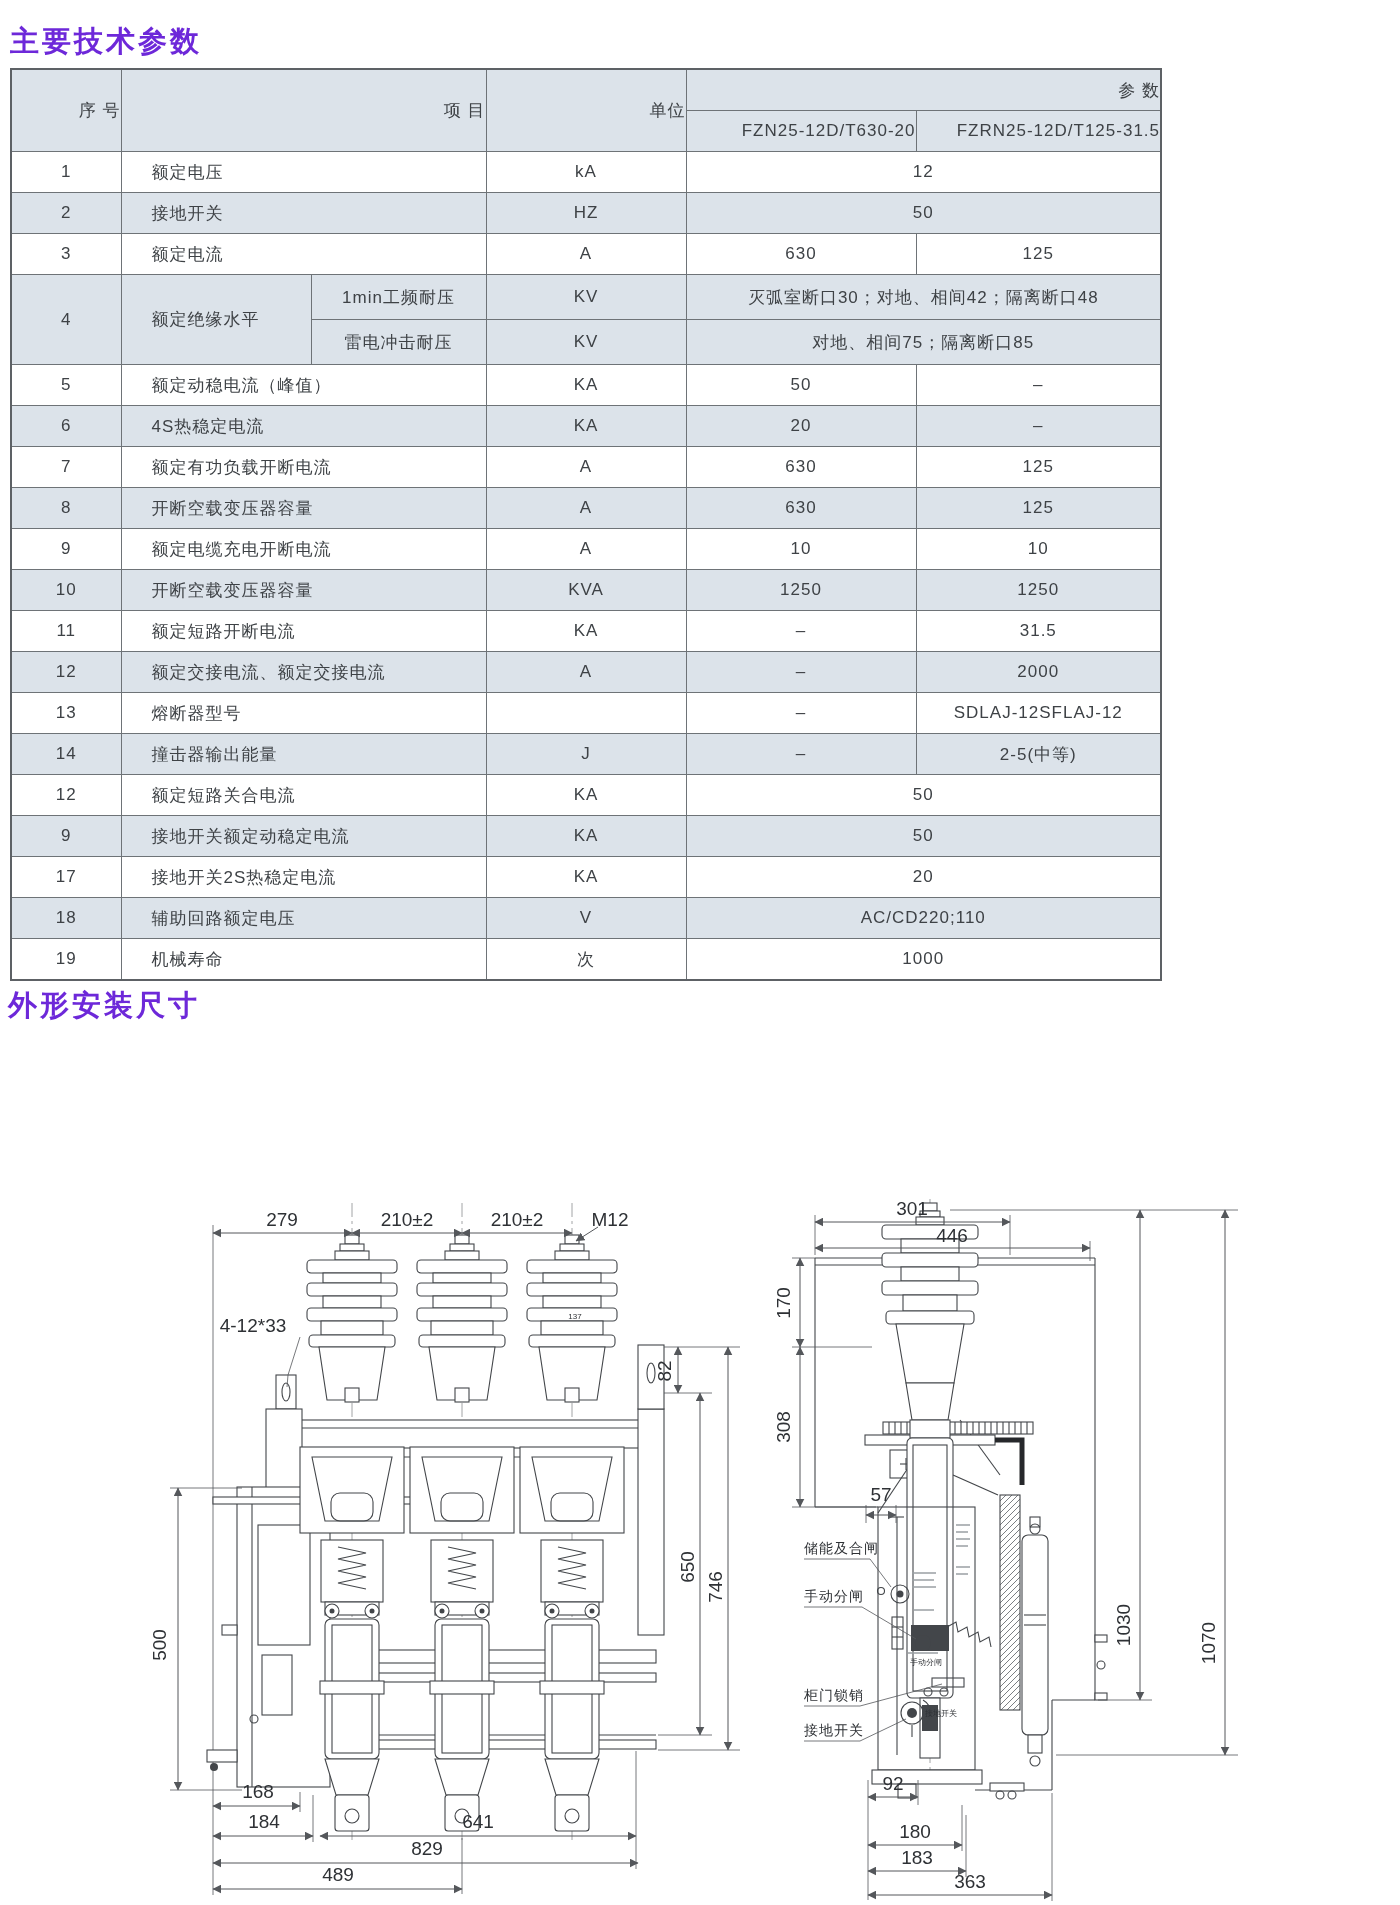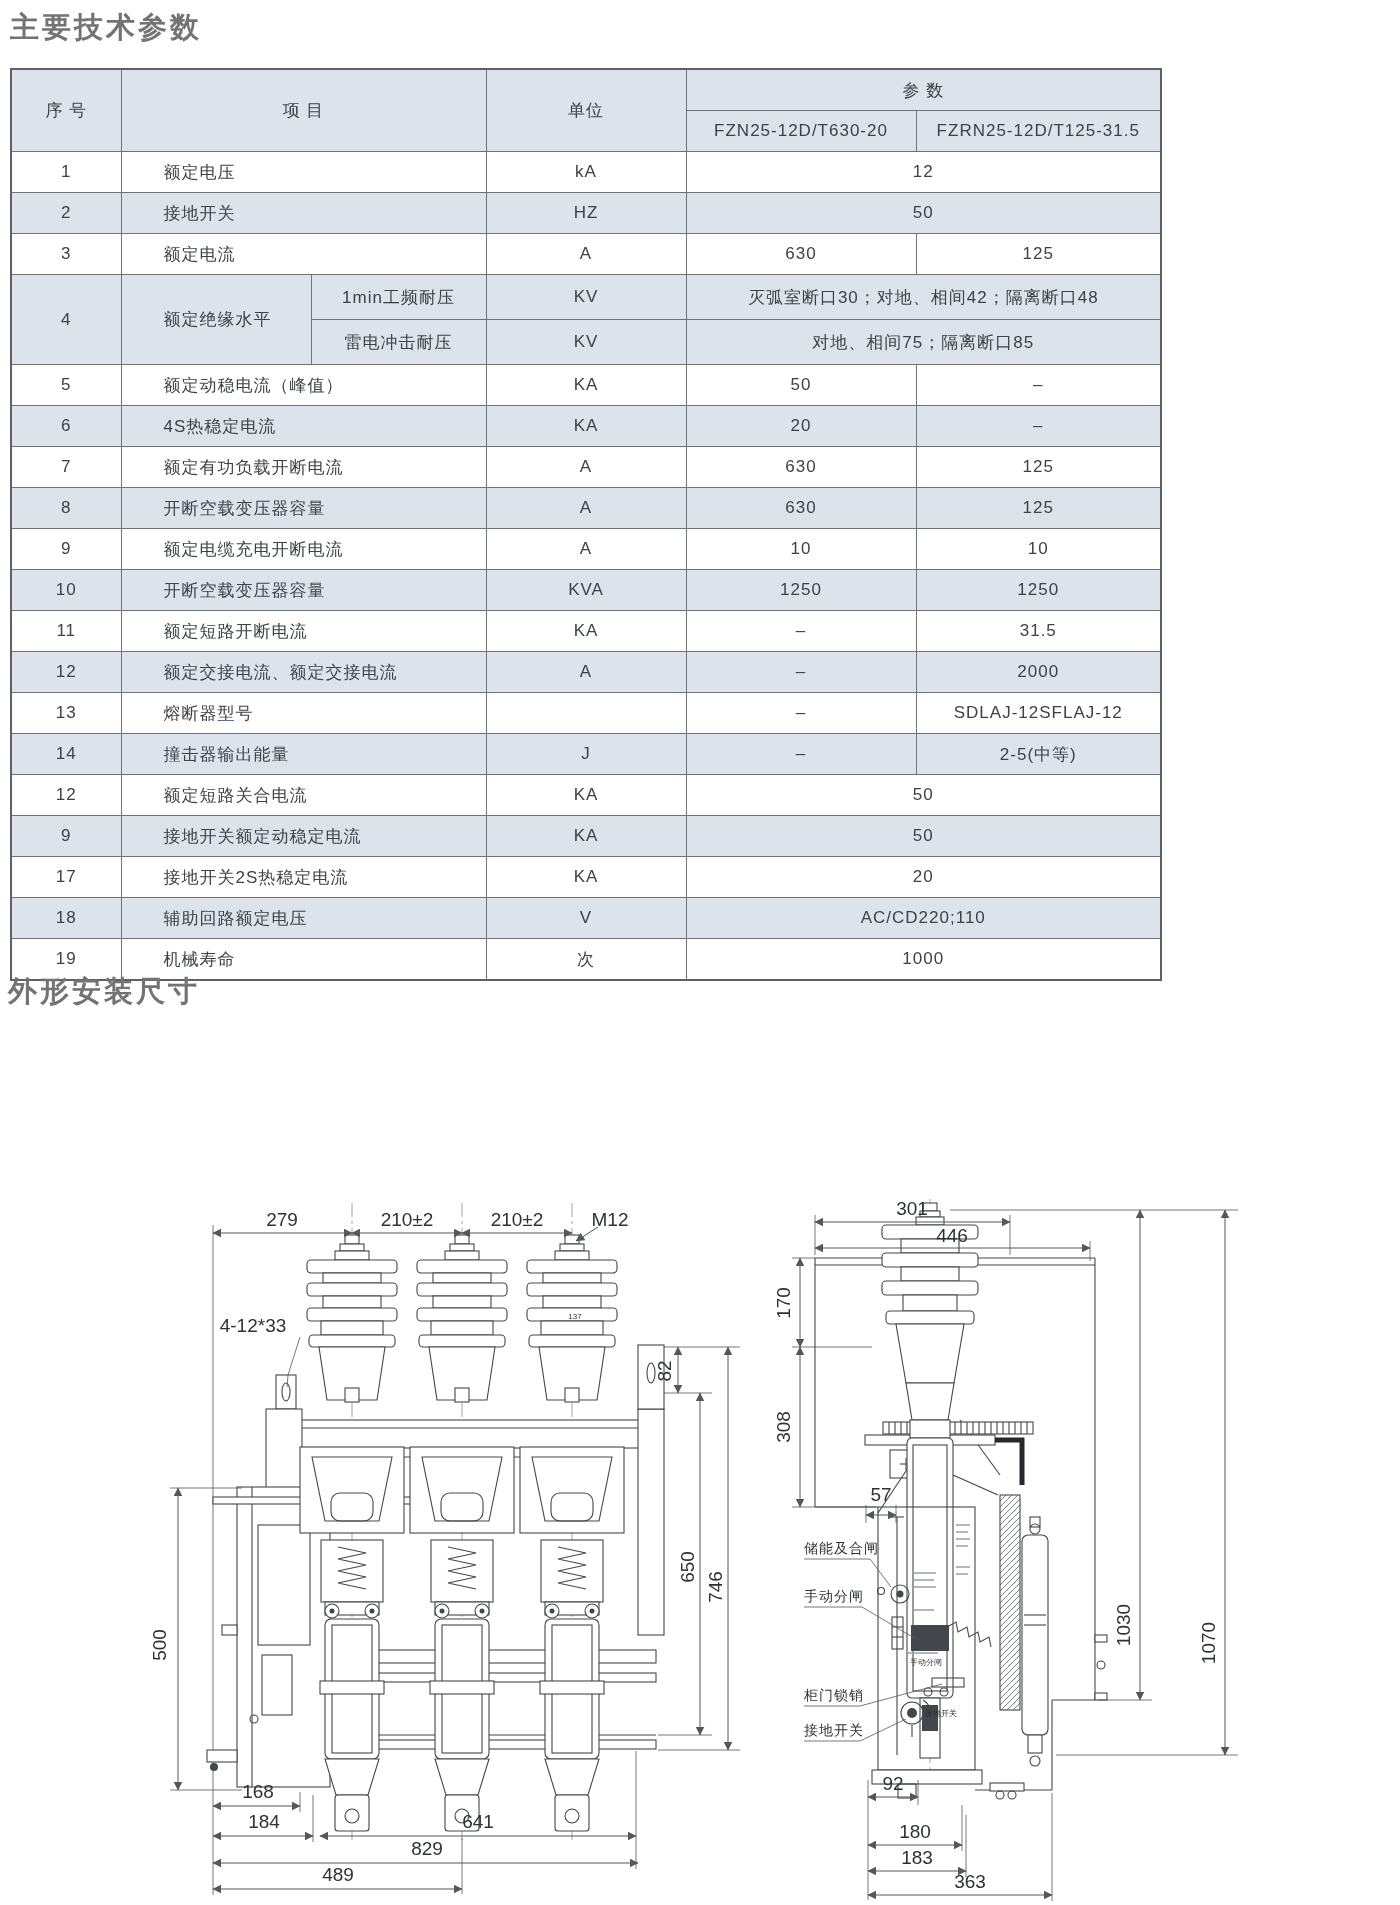--- a/index.html
+++ b/index.html
@@ -1,31 +1,31 @@
 <!DOCTYPE html>
 <html><head>
 <meta charset="utf-8">
 <style>
   html,body{margin:0;padding:0;background:#fff;}
   #page{position:relative;width:1400px;height:1905px;background:#ffffff;overflow:hidden;
         font-family:"Liberation Sans","DejaVu Sans",sans-serif;}
-  .sec-title{position:absolute;font-size:29px;font-weight:bold;color:#737373;letter-spacing:3px;}
+  .sec-title{position:absolute;font-size:29px;font-weight:bold;color:#6d28d9;letter-spacing:3px;margin-top:14px;}
   #title1{left:10px;top:8px;}
   #title2{left:8px;top:972px;}
 
   
   #spec{position:absolute;left:10px;top:68px;width:1150px;border-collapse:collapse;table-layout:fixed;
         font-size:17px;color:#3e4246;border:2px solid #5d6165;}
   #spec th,#spec td{border:1px solid #6e7377;height:40px;padding:0;font-weight:normal;letter-spacing:1px;
         overflow:hidden;white-space:nowrap;}
-  #spec thead th{background:#dce3ea;text-align:center;}
+  #spec thead th{background:#dce3ea;text-align:right;}
   #spec td{background:#ffffff;text-align:center;}
   #spec tr.shade td{background:#dce3ea;}
   #spec tr.row4 td{height:44px;}
-  #spec td.item{text-align:left;padding-left:42px;}
+  #spec td.item{text-align:left;padding-left:30px;}
 
   
   svg.draw{position:absolute;top:1195px;}
   #front{left:0;}
   #side{left:760px;}
   svg.draw text{font-family:"Liberation Sans","DejaVu Sans",sans-serif;fill:#2e3135;}
   .dt{font-size:19px;text-anchor:middle;}
   .ct{font-size:14px;letter-spacing:1px;}
   .tt{font-size:8px;fill:#55585c;}
   .st{stroke:#43464a;fill:#fff;stroke-width:1.1;}

